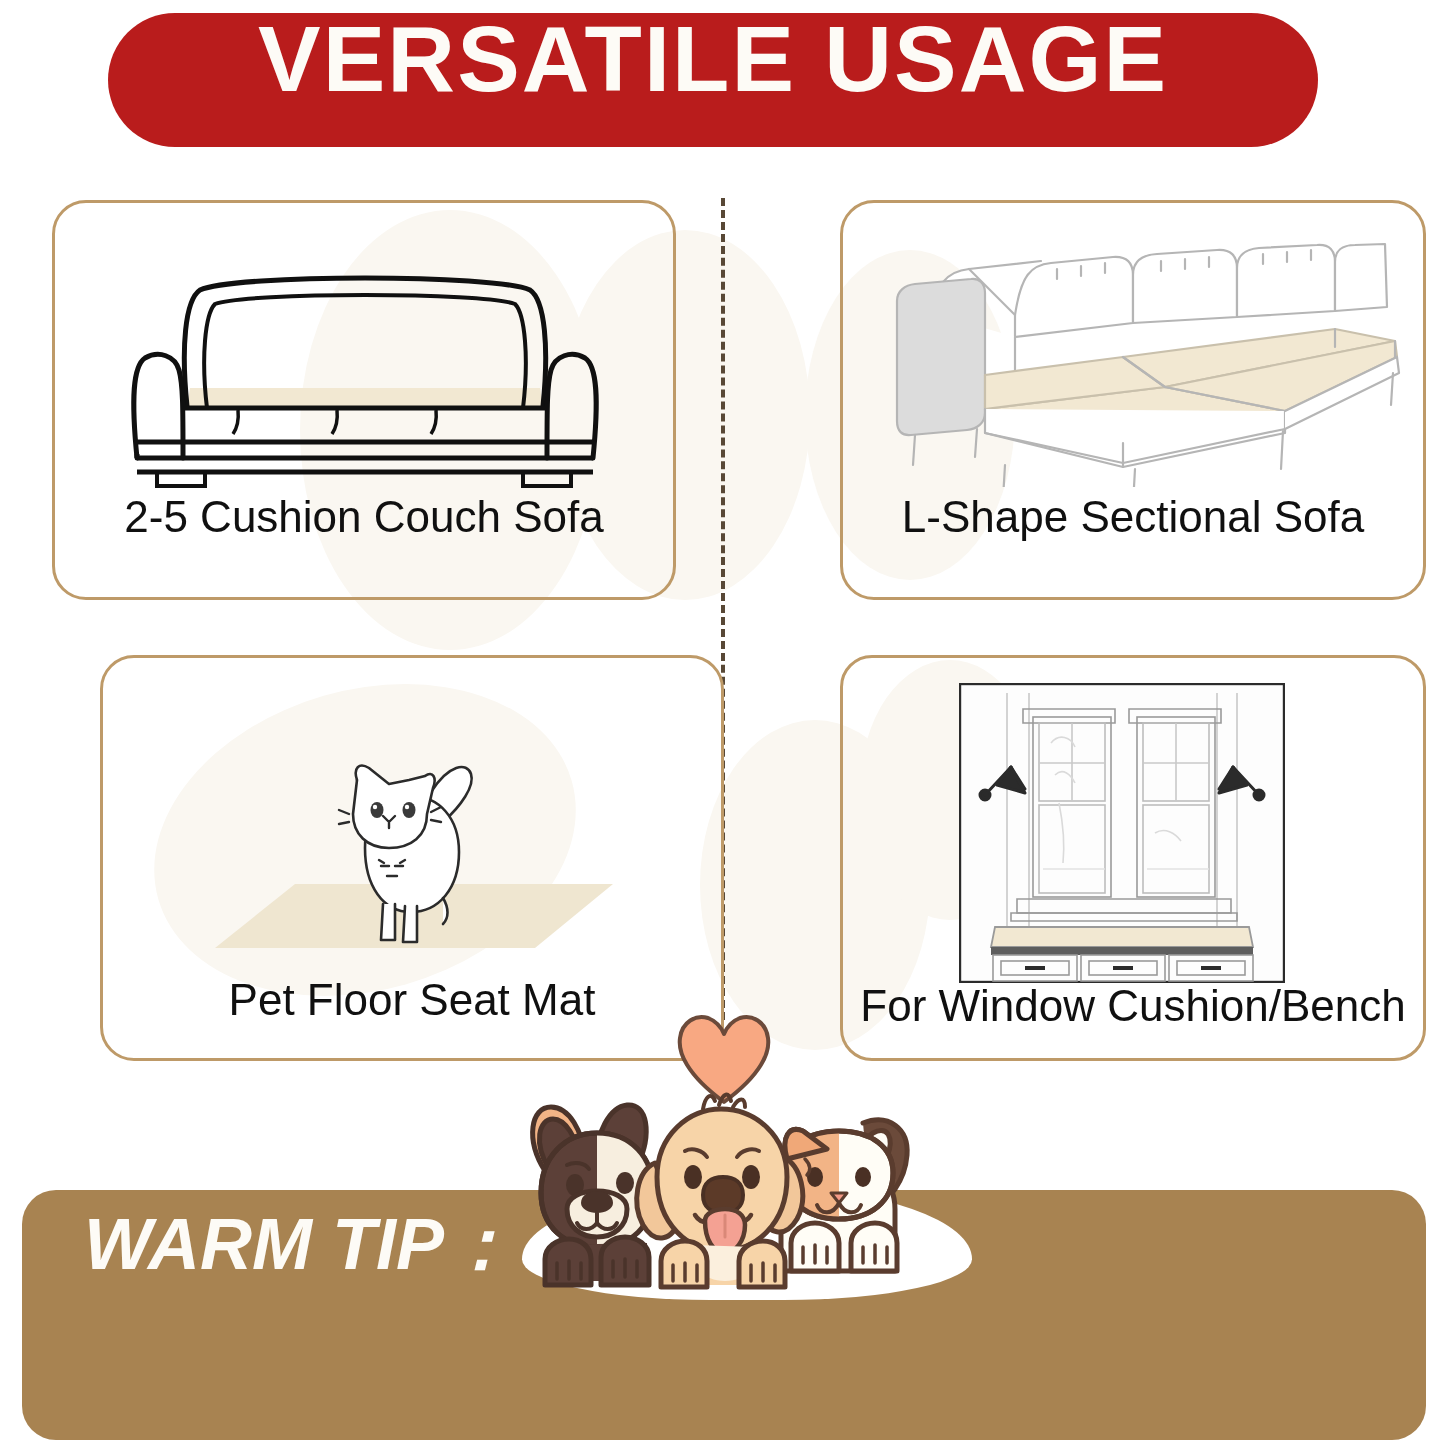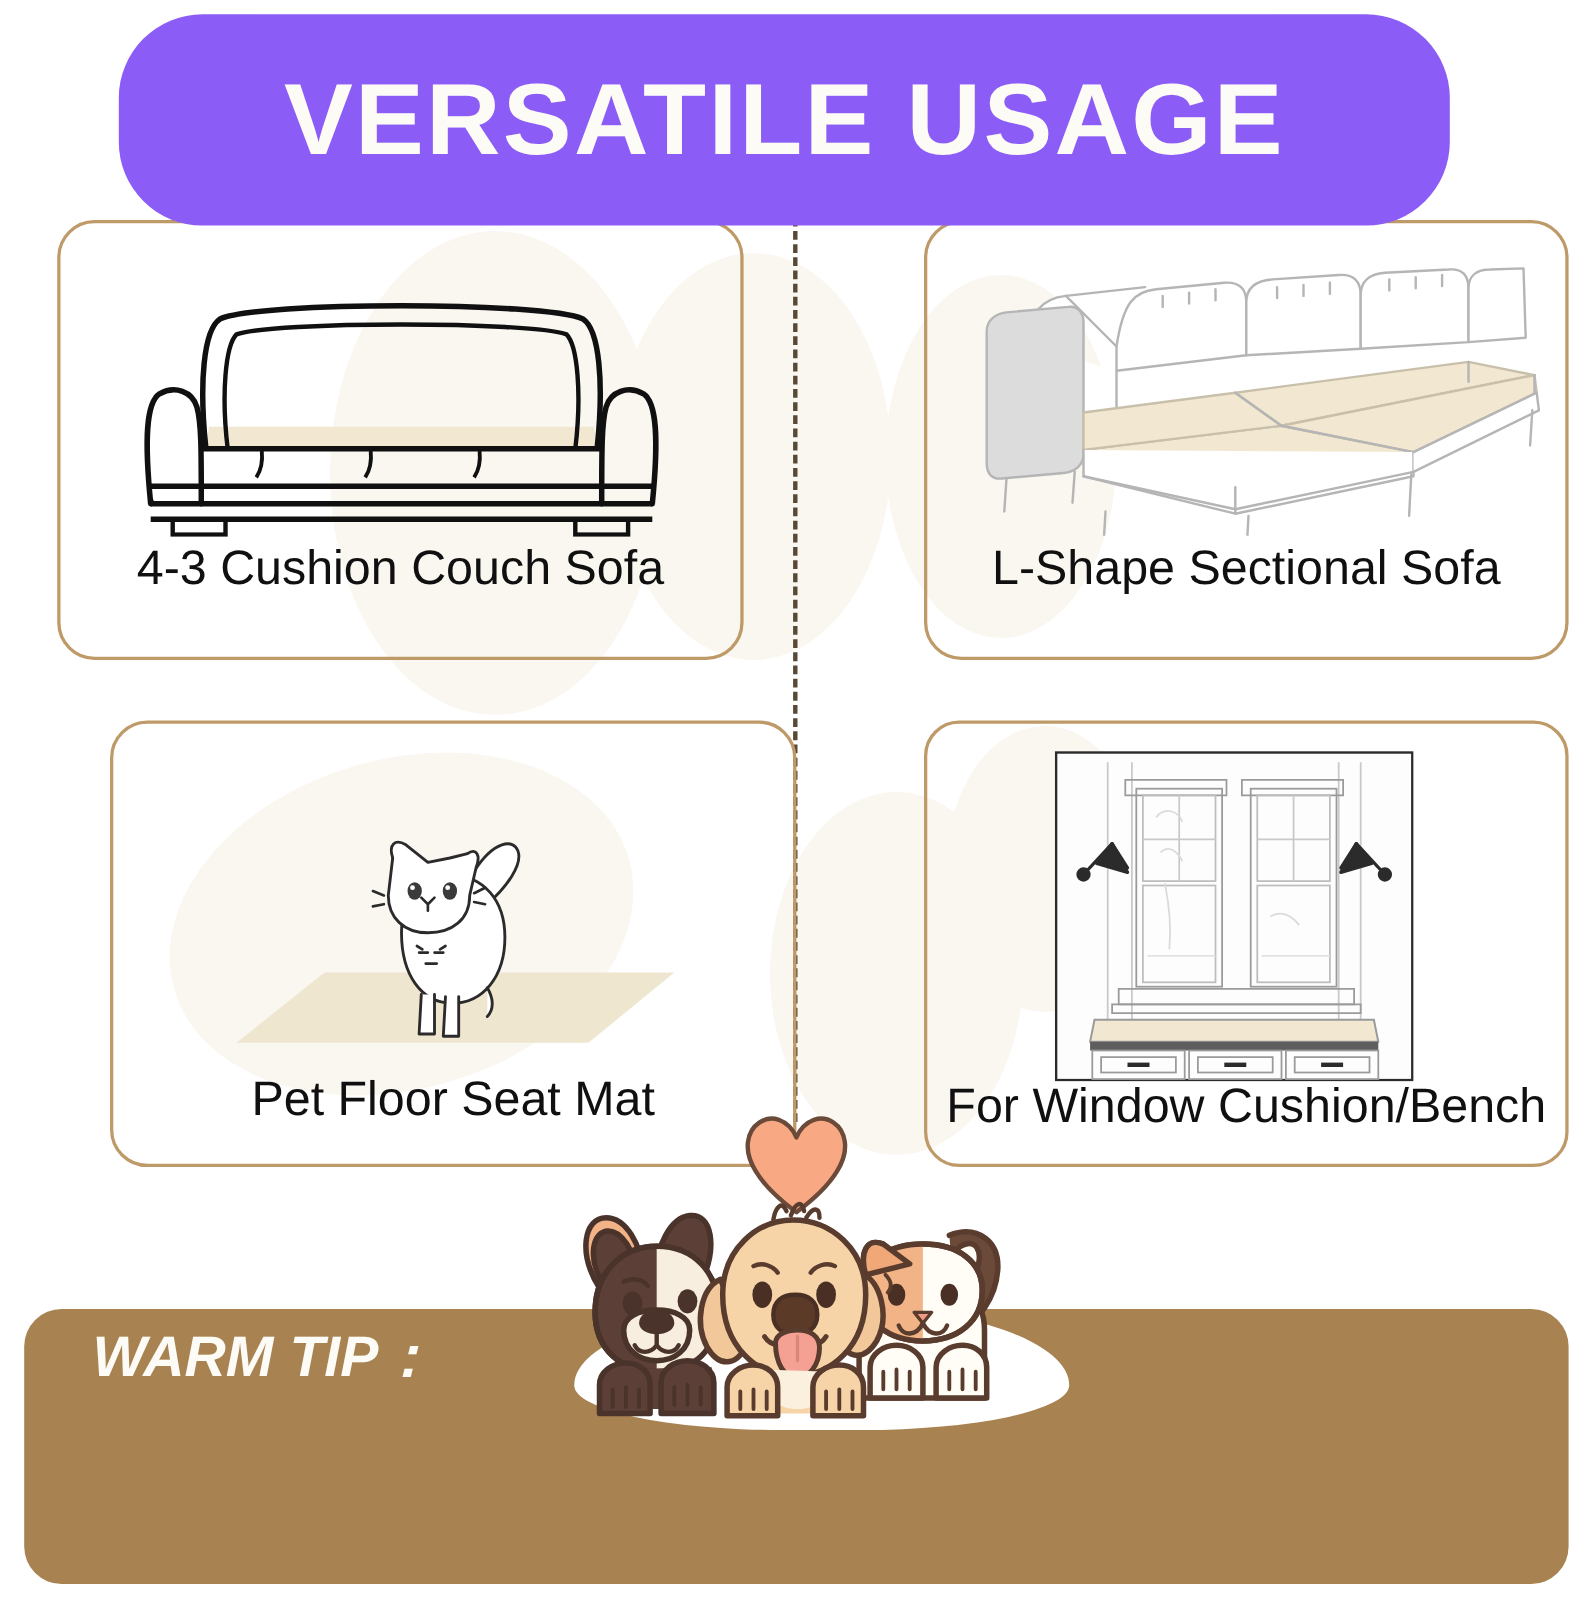--- a/index.html
+++ b/index.html
@@ -14,23 +14,23 @@
   .blob{position:absolute;border-radius:50%;background:#FAF7F1;z-index:0;}
   .blob.b1{left:300px;top:210px;width:300px;height:440px;}
   .blob.b2{left:560px;top:230px;width:250px;height:370px;}
   .blob.b3{left:805px;top:250px;width:210px;height:330px;}
   .blob.b4{left:150px;top:690px;width:430px;height:300px;transform:rotate(-16deg);}
   .blob.b5{left:700px;top:720px;width:230px;height:330px;}
   .blob.b6{left:860px;top:660px;width:180px;height:260px;}
 
   
   .header-banner{
-    position:absolute;left:108px;top:13px;width:1210px;height:192px;
-    background:#8b5cf6;border-radius:76px;z-index:3;
-    display:flex;align-items:center;justify-content:center;
+    position:absolute;left:108px;top:13px;width:1210px;height:134px;
+    background:#b91c1c;border-radius:76px;z-index:3;
+    display:flex;align-items:flex-start;justify-content:center;
   }
   .header-title{
     color:#FDFBF6;font-size:92px;font-weight:bold;letter-spacing:2px;
     font-family:"Liberation Sans", sans-serif;
     transform:scaleX(1.02);white-space:nowrap;line-height:1;
   }
 
   
   .card{
     position:absolute;border:3px solid #BE9A68;border-radius:34px;
@@ -65,21 +65,21 @@
   
   .pets{position:absolute;left:497px;top:1085px;width:455px;height:215px;z-index:6;}
 
   
   .tip-banner{
     position:absolute;left:22px;top:1190px;width:1404px;height:250px;
     background:#A88351;border-radius:34px;z-index:4;
   }
   .tip-head{
     position:absolute;left:62px;top:18px;
-    color:#FDFBF6;font-size:52px;font-weight:bold;font-style:italic;
+    color:#FDFBF6;font-size:72px;font-weight:bold;font-style:italic;
     font-family:"Liberation Sans", sans-serif;line-height:1;white-space:nowrap;
   }
   .tip-body{
     position:absolute;left:58px;top:118px;width:1320px;
     color:#FDFBF6;font-size:60px;font-weight:400;
     font-family:"Liberation Sans", sans-serif;line-height:1.12;
   }
   .tip-body span{display:block;}
   .pets-mask{
     position:absolute;left:500px;top:-2px;width:450px;height:112px;
@@ -127,21 +127,21 @@
         <line x1="22" y1="184" x2="478" y2="184" stroke="#101010" stroke-width="5"></line>
         <line x1="22" y1="200" x2="478" y2="200" stroke="#101010" stroke-width="4"></line>
         <line x1="22" y1="200" x2="22" y2="196" stroke="#101010" stroke-width="5"></line>
         <path d="M22 200 L478 200" fill="none" stroke="#101010" stroke-width="5"></path>
         <line x1="22" y1="214" x2="478" y2="214" stroke="#101010" stroke-width="5"></line>
 
         <rect x="42" y="214" width="48" height="14" fill="none" stroke="#101010" stroke-width="4"></rect>
         <rect x="408" y="214" width="48" height="14" fill="none" stroke="#101010" stroke-width="4"></rect>
       </svg>
     </div>
-    <div class="card-label">4-3 Cushion Couch Sofa</div>
+    <div class="card-label">2-5 Cushion Couch Sofa</div>
   </div>
 
   <div class="card c2">
     <div class="card-art" style="left:22px;top:34px;width:540px;height:250px;">
       <svg viewBox="0 0 540 250" width="540" height="250" xmlns="http://www.w3.org/2000/svg">
         <g stroke="#B5B5B5" stroke-width="2.2" fill="none" stroke-linejoin="round" stroke-linecap="round">
 
           <path d="M150 78 C156 38 166 28 186 26 L248 20 C262 19 268 26 268 38 L268 86 L150 100 Z" fill="#FFFFFF"></path>
           <path d="M268 38 C268 25 276 18 292 17 L352 13 C366 12 372 19 372 31 L372 80 L268 86 Z" fill="#FFFFFF"></path>
           <path d="M372 31 C372 19 380 12 394 11 L452 8 C465 7 470 14 470 25 L470 74 L372 80 Z" fill="#FFFFFF"></path>

